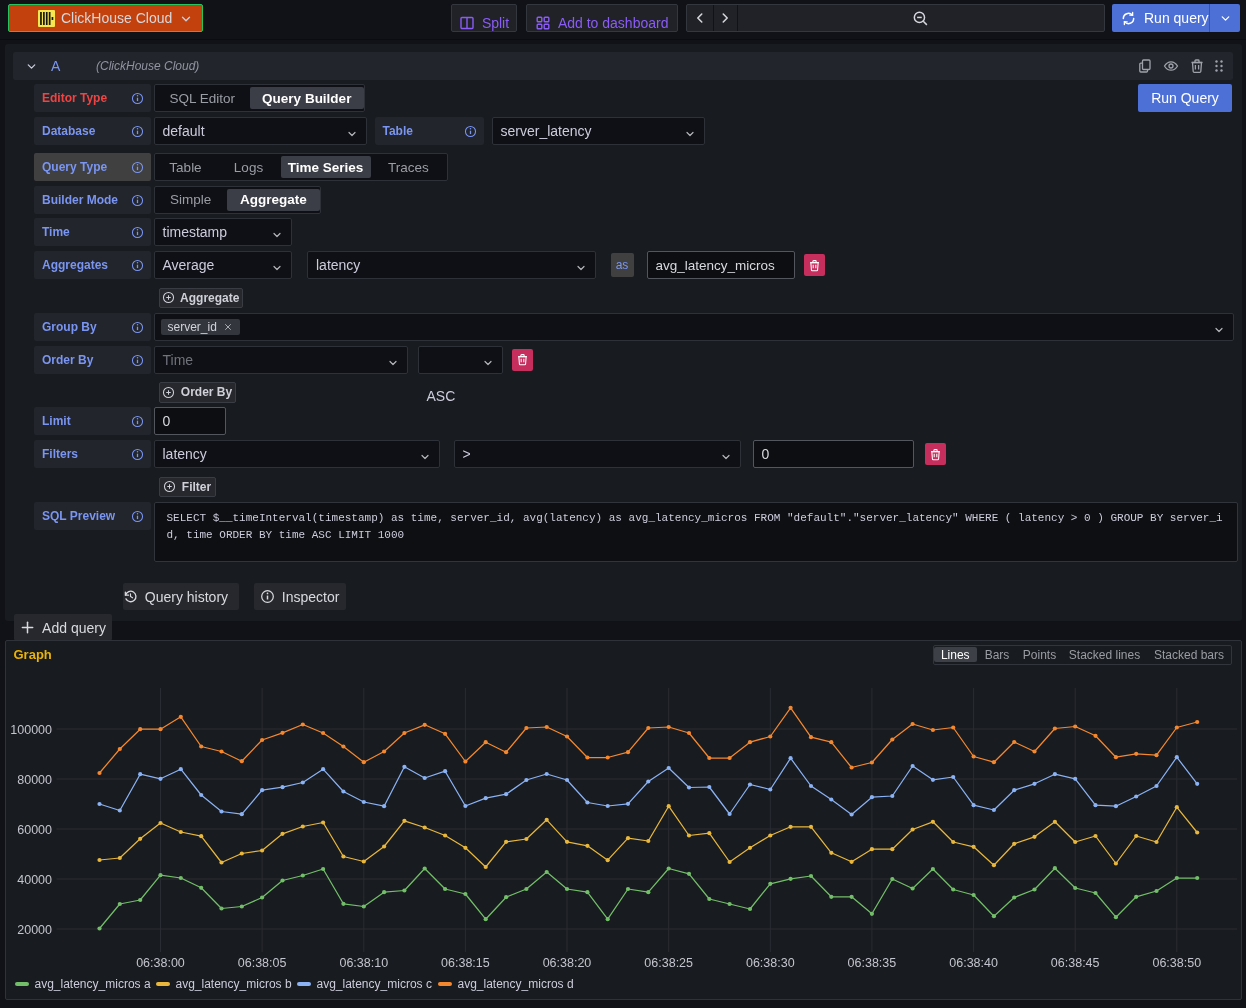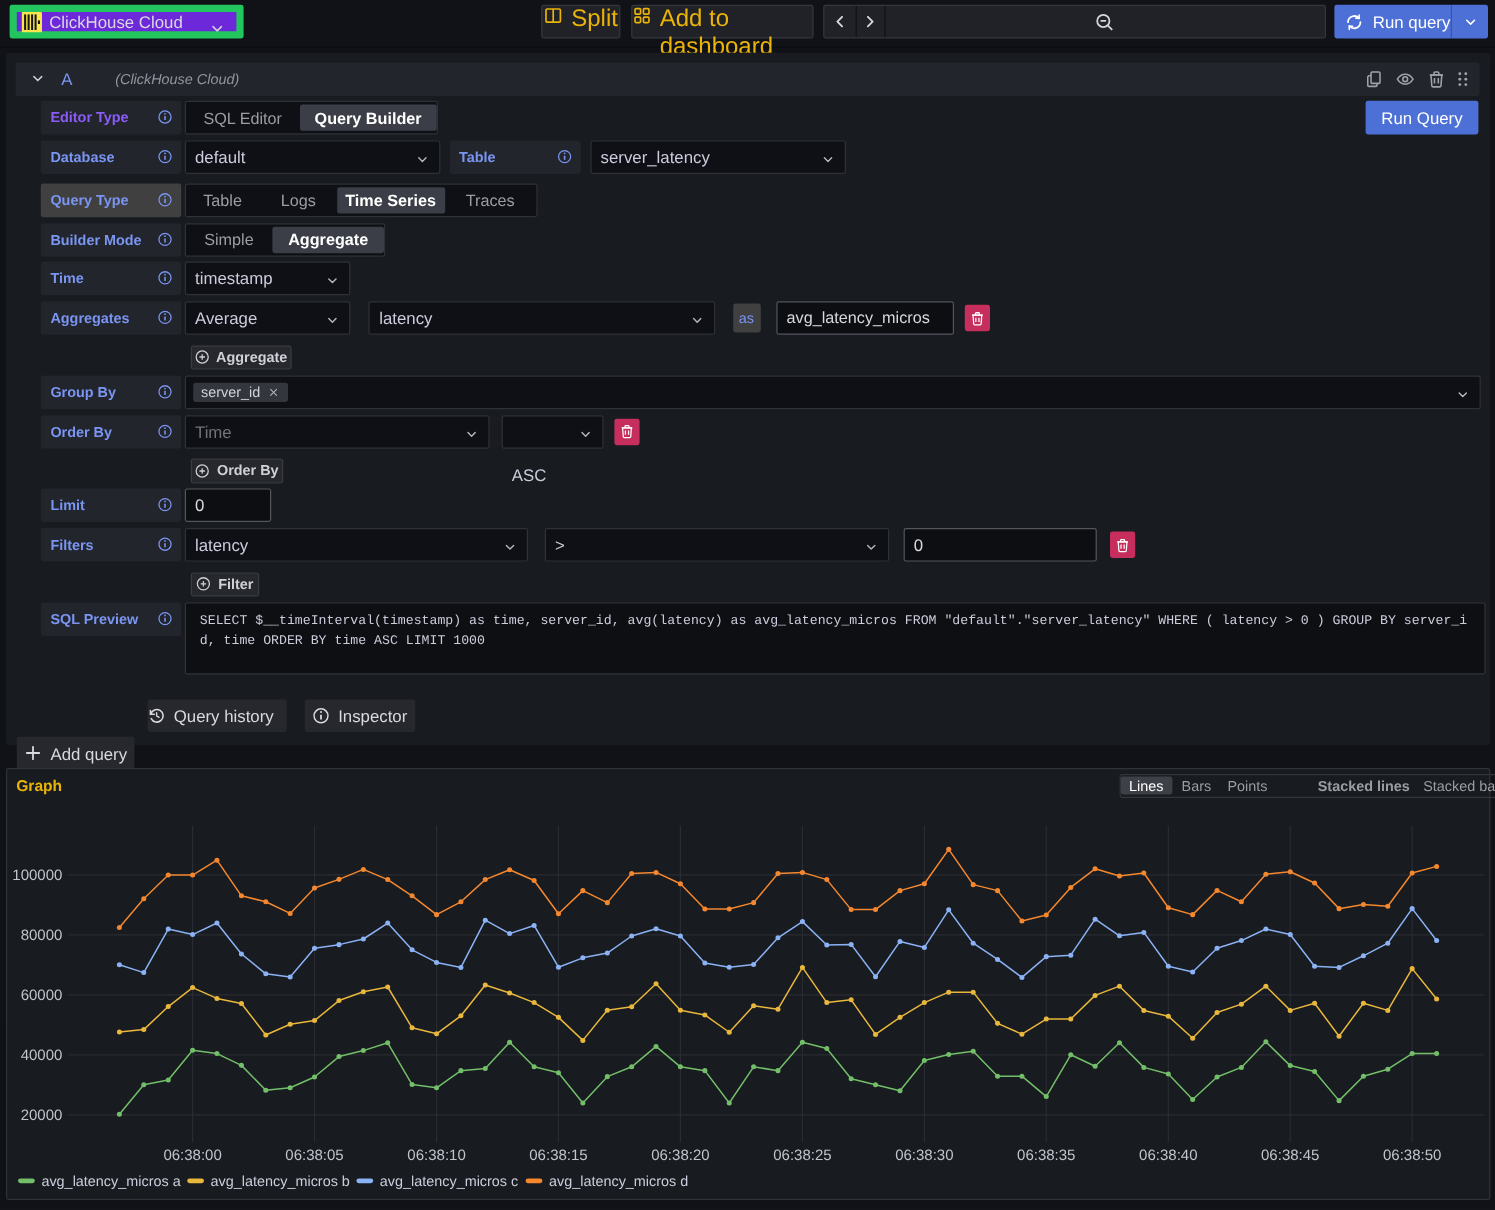--- a/index.html
+++ b/index.html
@@ -1,19 +1,19 @@
 <!DOCTYPE html>
 <html><head><meta charset="utf-8"><style>
 *{margin:0;padding:0;box-sizing:border-box;}
 body{width:1246px;height:1008px;background:#111217;font-family:"Liberation Sans",sans-serif;position:relative;overflow:hidden;}
 .abs{position:absolute;}
-.tbbtn{position:absolute;top:4px;height:28px;background:#202228;border:1px solid #35373e;border-radius:2px;display:flex;align-items:flex-start;justify-content:center;gap:7px;color:#eab308;font-size:20px;font-weight:500;}
+.tbbtn{position:absolute;top:4px;height:28px;background:#202228;border:1px solid #35373e;border-radius:2px;display:flex;align-items:flex-end;justify-content:center;gap:7px;color:#8b5cf6;font-size:14px;font-weight:500;}
 </style></head><body>
 <div class="abs" style="left:0;top:0;width:1246px;height:40px;background:#111217;border-bottom:1px solid #0b0c10;"></div>
-<div class="abs" style="left:8px;top:4px;width:195px;height:28px;background:#6d28d9;border:6px solid #22c55e;border-radius:2px;display:flex;align-items:center;">
+<div class="abs" style="left:8px;top:4px;width:195px;height:28px;background:#c2410c;border:1px solid #22c55e;border-radius:2px;display:flex;align-items:center;padding-left:25px;">
 <span style="margin-left:4px;display:inline-flex;">
       <svg width="17" height="17" viewBox="0 0 17 17">
         <rect width="17" height="17" rx="1" fill="#F9E54E"></rect>
         <g fill="#16180f">
           <rect x="2.1" y="2" width="1.7" height="13"></rect>
           <rect x="5" y="2" width="1.7" height="13"></rect>
           <rect x="7.9" y="2" width="1.7" height="13"></rect>
           <rect x="10.8" y="2" width="1.7" height="13"></rect>
           <rect x="13.6" y="7" width="1.7" height="3"></rect>
         </g>
@@ -111,21 +111,21 @@
         <circle cx="5.5" cy="3.5" r="1.2"></circle>
         <circle cx="10.5" cy="3.5" r="1.2"></circle>
         <circle cx="5.5" cy="8" r="1.2"></circle>
         <circle cx="10.5" cy="8" r="1.2"></circle>
         <circle cx="5.5" cy="12.5" r="1.2"></circle>
         <circle cx="10.5" cy="12.5" r="1.2"></circle>
       </svg></span>
 </div>
 <div class="abs" style="left:1138px;top:84px;width:94px;height:28px;background:#4d70d6;border-radius:2px;display:flex;align-items:center;justify-content:center;color:#fff;font-size:14px;font-weight:500;">Run Query</div>
 <div style="position:absolute;left:34px;top:84px;width:116.5px;height:28px;background:#22252B;border-radius:2px;display:flex;align-items:center;">
-    <span style="margin-left:8px;font-size:12px;font-weight:600;color:#8b5cf6;">Editor Type</span>
+    <span style="margin-left:8px;font-size:12px;font-weight:600;color:#ef4444;">Editor Type</span>
     <span style="position:absolute;right:7px;top:7px;color:#7a95f2;"><svg width="13" height="13" viewBox="0 0 16 16" fill="none" stroke="currentColor" stroke-width="1.3">
         <circle cx="8" cy="8" r="6.2"></circle>
         <line x1="8" y1="7" x2="8" y2="11.2" stroke-width="1.6"></line>
         <circle cx="8" cy="4.7" r="0.9" fill="currentColor" stroke="none"></circle>
       </svg></span>
   </div>
 <div style="position:absolute;left:153.5px;top:84px;height:28px;background:#0f1015;border:1px solid #2f3138;border-radius:2px;display:flex;">
     <div style="width:95.5px;display:flex;align-items:center;justify-content:center;font-size:13.5px;font-weight:500;color:#9b9da5;">SQL Editor</div>
     <div style="width:113.5px;margin:2px 0;background:#3b3e46;border-radius:2px;display:flex;align-items:center;justify-content:center;font-size:13.5px;font-weight:700;color:#ffffff;">Query Builder</div>
   </div>
@@ -392,21 +392,21 @@
       </svg>
     </span>
     <span>Inspector</span>
   </div>
 <div class="abs" style="left:4.5px;top:640px;width:1237px;height:359.5px;background:#181B1F;border:1px solid #30323a;border-radius:2px;"></div>
 <span class="abs" style="left:13.5px;top:647px;font-size:13px;font-weight:700;color:#eab308;">Graph</span>
 <div class="abs" style="left:932.5px;top:644.5px;height:20px;border:1px solid #33353c;border-radius:2px;display:flex;">
     <div style="width:43.5px;margin:1.5px 0;background:#3d4047;border-radius:2px;display:flex;align-items:center;justify-content:center;font-size:12px;font-weight:500;color:#fff;">Lines</div>
     <div style="width:40px;display:flex;align-items:center;justify-content:center;font-size:12px;font-weight:500;color:#9b9da4;">Bars</div>
     <div style="width:45px;display:flex;align-items:center;justify-content:center;font-size:12px;font-weight:500;color:#9b9da4;">Points</div>
-    <div style="width:85px;display:flex;align-items:center;justify-content:center;font-size:12px;font-weight:700;color:#9b9da4;margin-left:32px;">Stacked lines</div>
+    <div style="width:85px;display:flex;align-items:center;justify-content:center;font-size:12px;font-weight:400;color:#9b9da4;">Stacked lines</div>
     <div style="width:84px;display:flex;align-items:center;justify-content:center;font-size:12px;font-weight:500;color:#9b9da4;">Stacked bars</div>
   </div>
 <svg class="abs" style="left:0;top:0;" width="1246" height="1008" viewBox="0 0 1246 1008">
     <g stroke="#2a2c33" stroke-width="1">
 <line x1="56.5" y1="729.0" x2="1237" y2="729.0"></line>
 <line x1="56.5" y1="779.0" x2="1237" y2="779.0"></line>
 <line x1="56.5" y1="829.0" x2="1237" y2="829.0"></line>
 <line x1="56.5" y1="879.0" x2="1237" y2="879.0"></line>
 <line x1="56.5" y1="929.0" x2="1237" y2="929.0"></line>
 <line x1="160.5" y1="688" y2="952" x2="160.5"></line>

